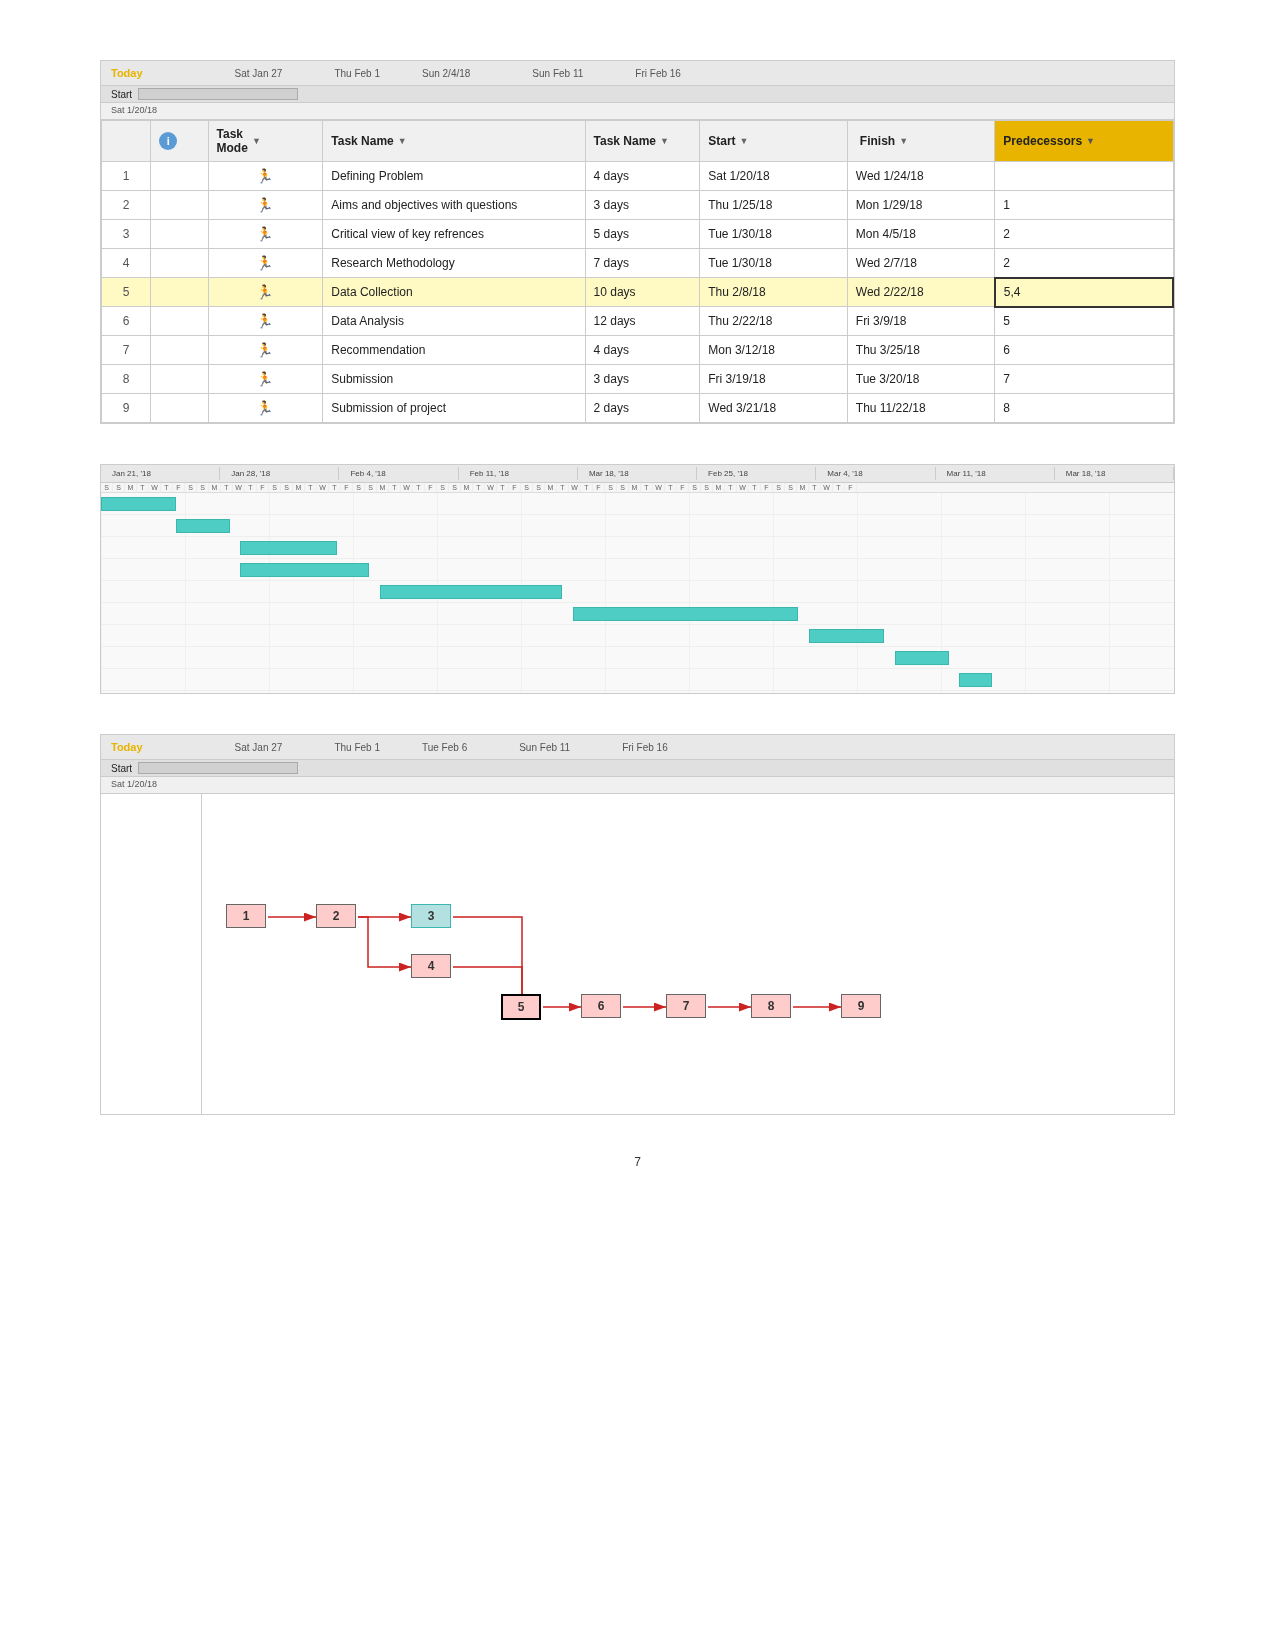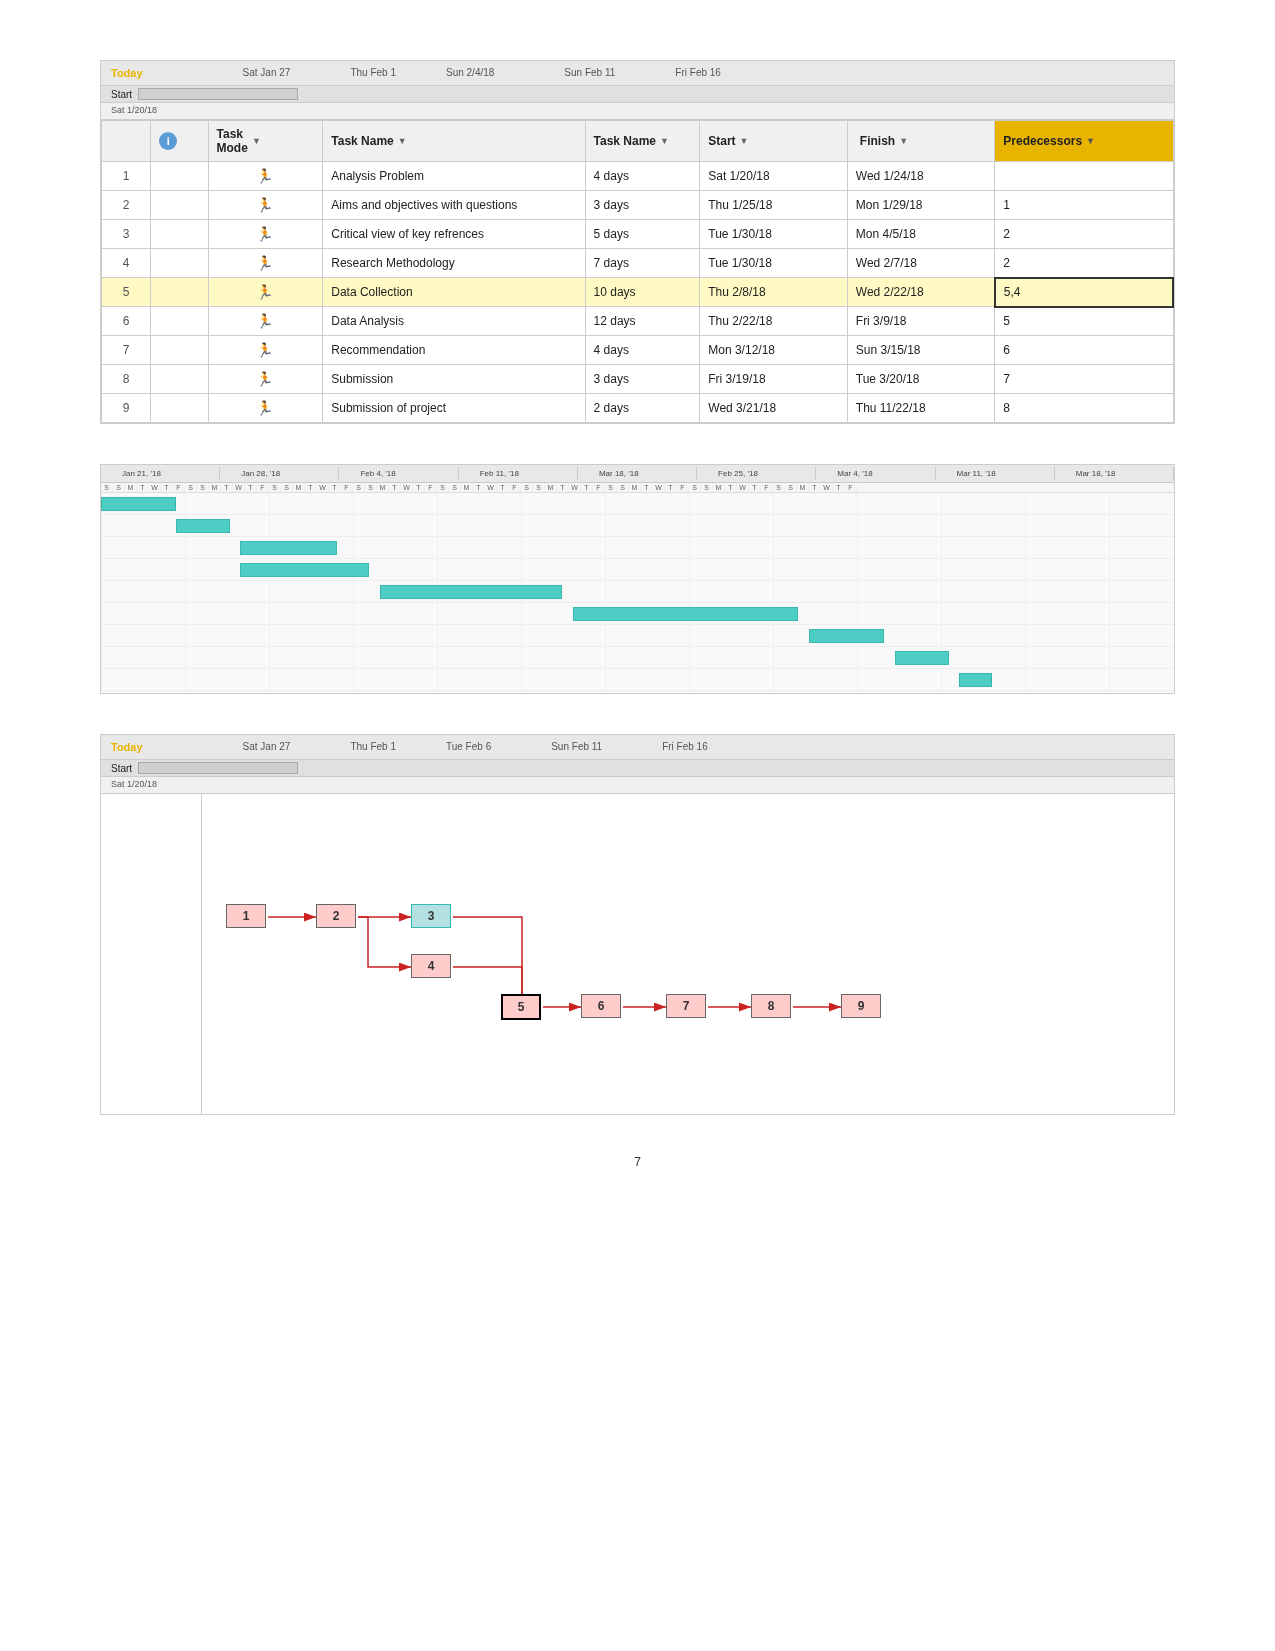--- a/index.html
+++ b/index.html
@@ -18,22 +18,22 @@
       border: 1px solid #ccc;
       margin-bottom: 40px;
       background: #f9f9f9;
     }
 
     .gantt-header-bar {
       background: #e8e8e8;
       padding: 6px 10px;
       border-bottom: 1px solid #ccc;
       display: flex;
-      align-items: flex-start;
-      gap: 20px;
+      align-items: flex-end;
+      gap: 12px;
       font-size: 11px;
     }
 
     .gantt-table {
       width: 100%;
       border-collapse: collapse;
       font-size: 12px;
     }
 
     .gantt-table th {
@@ -103,21 +103,21 @@
       background: #e8e8e8;
       border-bottom: 1px solid #ccc;
       padding: 2px 0;
       font-size: 9px;
       display: flex;
     }
 
     .gantt-date-col {
       flex: 1;
       border-right: 1px solid #ccc;
-      padding: 2px 21px;
+      padding: 2px 11px;
       font-size: 8px;
       color: #444;
     }
 
     .gantt-day-row {
       display: flex;
       background: #f5f5f5;
       border-bottom: 1px solid #ddd;
       font-size: 7px;
       color: #666;
@@ -271,21 +271,21 @@
             <span class="sort-arrow" style="color:#555;">▼</span>
           </div>
         </th>
       </tr>
     </thead>
     <tbody id="task-table-body">
     <tr>
           <td class="row-number-cell">1</td>
           <td style="text-align: center;"></td>
           <td style="text-align: center; font-size: 16px;"><span style="color:#cc4400; font-size:14px;">🏃</span></td>
-          <td>Analysis Problem</td>
+          <td>Defining Problem</td>
           <td>4 days</td>
           <td>Sat 1/20/18</td>
           <td>Wed 1/24/18</td>
           <td></td>
         </tr>
         <tr>
           <td class="row-number-cell">2</td>
           <td style="text-align: center;"></td>
           <td style="text-align: center; font-size: 16px;"><span style="color:#cc4400; font-size:14px;">🏃</span></td>
           <td>Aims and objectives with questions</td>
@@ -334,21 +334,21 @@
           <td>Fri 3/9/18</td>
           <td>5</td>
         </tr>
         <tr>
           <td class="row-number-cell">7</td>
           <td style="text-align: center;"></td>
           <td style="text-align: center; font-size: 16px;"><span style="color:#cc4400; font-size:14px;">🏃</span></td>
           <td>Recommendation</td>
           <td>4 days</td>
           <td>Mon 3/12/18</td>
-          <td>Sun 3/15/18</td>
+          <td>Thu 3/25/18</td>
           <td>6</td>
         </tr>
         <tr>
           <td class="row-number-cell">8</td>
           <td style="text-align: center;"></td>
           <td style="text-align: center; font-size: 16px;"><span style="color:#cc4400; font-size:14px;">🏃</span></td>
           <td>Submission</td>
           <td>3 days</td>
           <td>Fri 3/19/18</td>
           <td>Tue 3/20/18</td>

